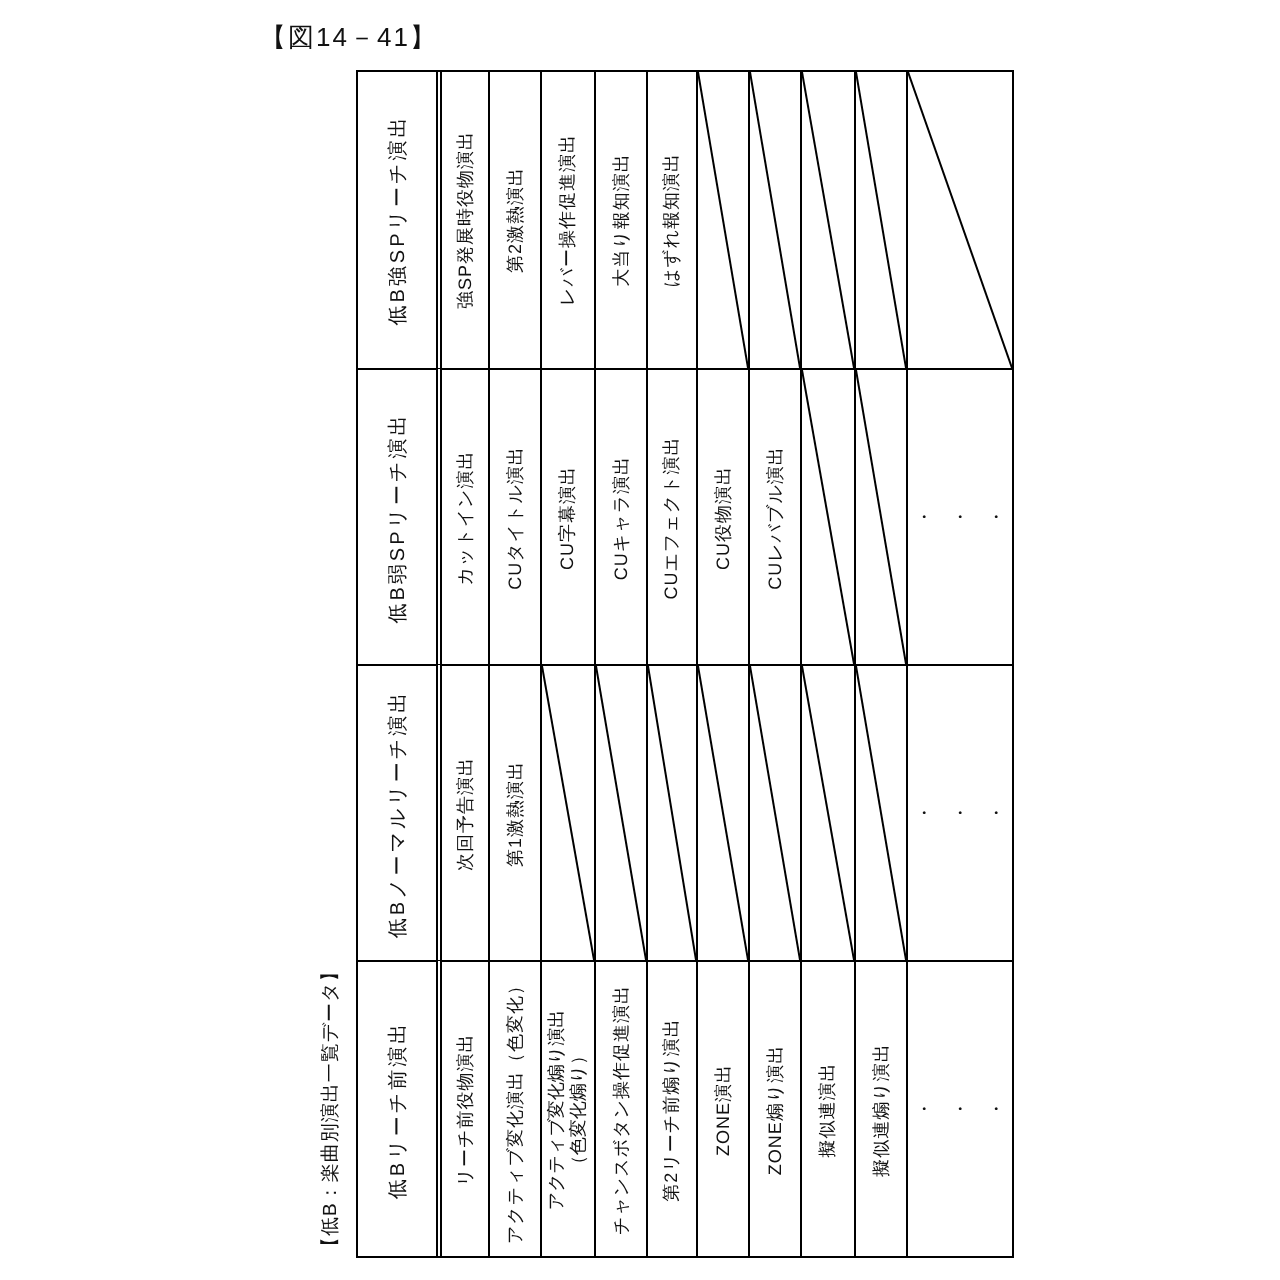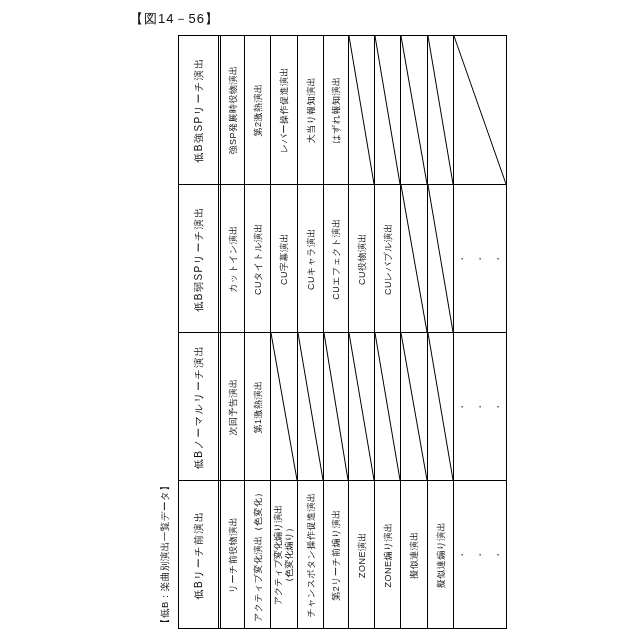--- a/index.html
+++ b/index.html
@@ -45,21 +45,21 @@
     position:absolute;left:50%;top:50%;
     transform:translate(-50%,-50%);
     font-size:9px;letter-spacing:9px;padding-left:9px;
     color:#111;white-space:nowrap;
   }
 </style>
 </head>
 <body>
 
 <div>
-  <div class="fig-title">【図14－56】</div>
+  <div class="fig-title">【図14－41】</div>
 
   <div class="side-label">【低B：楽曲別演出一覧データ】</div>
 
   <div class="tbl">
       <div class="cell">
         <span class="rot hdr">低B強SPリーチ演出</span>
       </div>
       <div class="cell dbl">
         <span class="rot">強SP発展時役物演出</span>
       </div>

